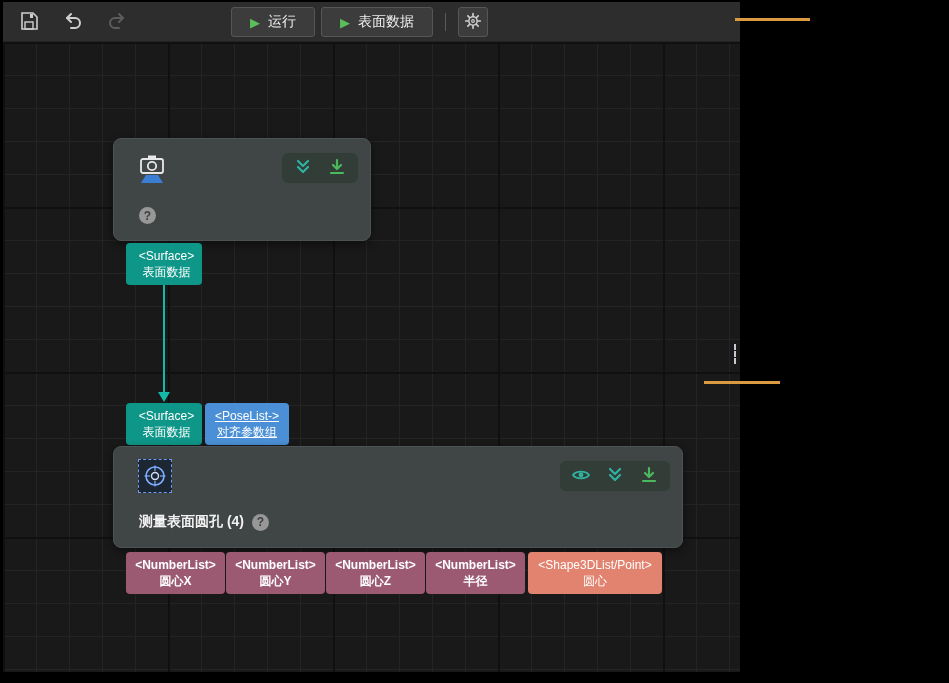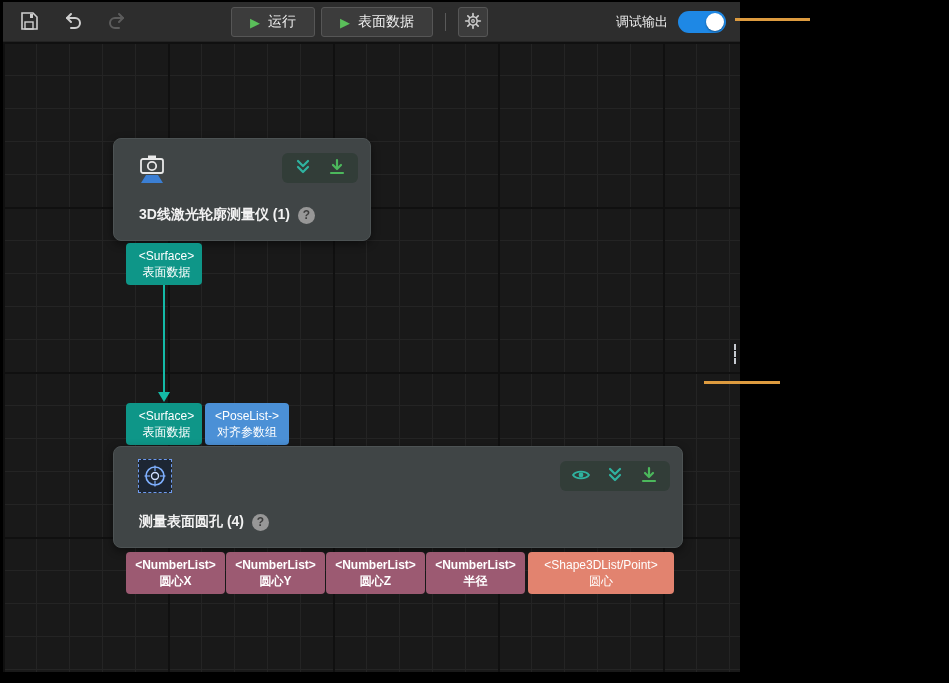--- a/index.html
+++ b/index.html
@@ -127,26 +127,20 @@
               <line x1="5.8" y1="5.8" x2="7.8" y2="7.8"></line>
                 <line x1="16.2" y1="16.2" x2="18.2" y2="18.2"></line>
               <line x1="18.2" y1="5.8" x2="16.2" y2="7.8"></line>
                 <line x1="7.8" y1="16.2" x2="5.8" y2="18.2"></line>
             </g>
           </svg>
         </span>
       </button>
     </div>
 
-    <div class="tb-right">
-      <span class="tb-label">调试输出</span>
-      <button class="toggle">
-        <span class="knob"></span>
-      </button>
-    </div>
   </div>
 
   <div class="canvas">
 
     <svg class="wire" width="737" height="630">
       <line x1="161" y1="243" x2="161" y2="351" stroke="#14b8a6" stroke-width="2"></line>
       <polygon points="155,350 167,350 161,360" fill="#14b8a6"></polygon>
     </svg>
 
     <div class="node node1">
@@ -171,35 +165,34 @@
           <span>
             <svg width="18" height="18" viewBox="0 0 18 18" fill="none">
               <line x1="9" y1="2" x2="9" y2="10" stroke="#4cb85c" stroke-width="2.2" stroke-linecap="round"></line>
               <polyline points="5,7 9,11 13,7" stroke="#4cb85c" stroke-width="2.2" fill="none" stroke-linecap="round" stroke-linejoin="round"></polyline>
               <line x1="3" y1="15" x2="15" y2="15" stroke="#4cb85c" stroke-width="2.2" stroke-linecap="round"></line>
             </svg>
           </span>
         </button>
       </div>
       <div class="ntitle">
-        <span>3D线激光轮廓测量仪 (1)</span>
         <span class="help">?</span>
       </div>
     </div>
 
     <div class="port teal" style="left:123px;top:201px;width:76px;">
       <span>&lt;Surface&gt;</span>
       <span>表面数据</span>
     </div>
 
     <div class="port teal" style="left:123px;top:361px;width:76px;">
       <span>&lt;Surface&gt;</span>
       <span>表面数据</span>
     </div>
-    <div class="port blue" style="left:202px;top:361px;width:84px;">
+    <div class="port blue" style="left:202px;top:361px;width:84px;text-decoration:underline;">
       <span>&lt;PoseList-&gt;</span>
       <span>对齐参数组</span>
     </div>
 
     <div class="node node2">
       <div class="hole-icon">
         <svg width="26" height="26" viewBox="0 0 26 26" fill="none">
           <circle cx="13" cy="13" r="9" stroke="#7fb0ff" stroke-width="1.6"></circle>
           <circle cx="13" cy="13" r="3.5" stroke="#cfe0ff" stroke-width="1.4"></circle>
           <line x1="13" y1="2.5" x2="13" y2="8" stroke="#7fb0ff" stroke-width="1.2"></line>
@@ -250,21 +243,21 @@
       <span>圆心Y</span>
     </div>
     <div class="port mauve" style="left:323px;top:510px;width:99px;">
       <span>&lt;NumberList&gt;</span>
       <span>圆心Z</span>
     </div>
     <div class="port mauve" style="left:423px;top:510px;width:99px;">
       <span>&lt;NumberList&gt;</span>
       <span>半径</span>
     </div>
-    <div class="port salmon" style="left:525px;top:510px;width:146px;">
+    <div class="port salmon" style="left:525px;top:510px;width:134px;">
       <span>&lt;Shape3DList/Point&gt;</span>
       <span>圆心</span>
     </div>
 
   </div>
 </div>
 
 <div class="ann ann1"></div>
 <div class="ann ann2"></div>
 <div class="edge-handle"></div>

